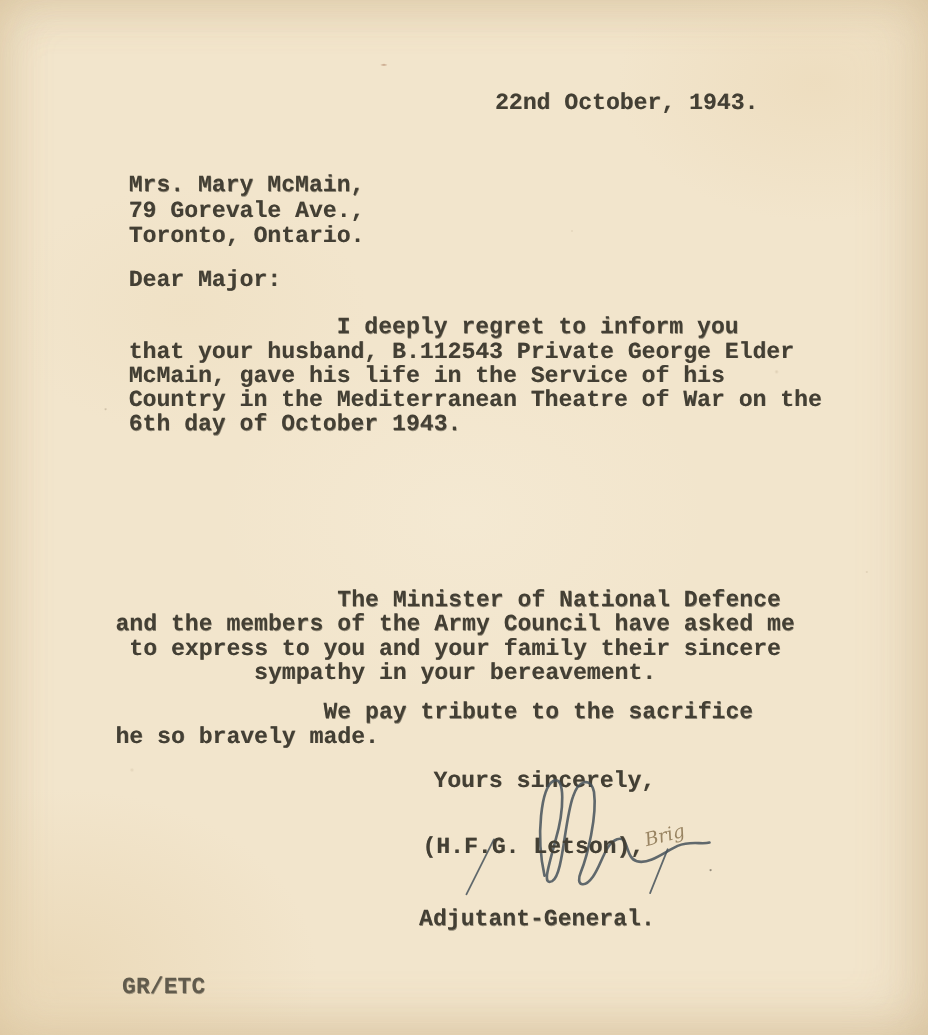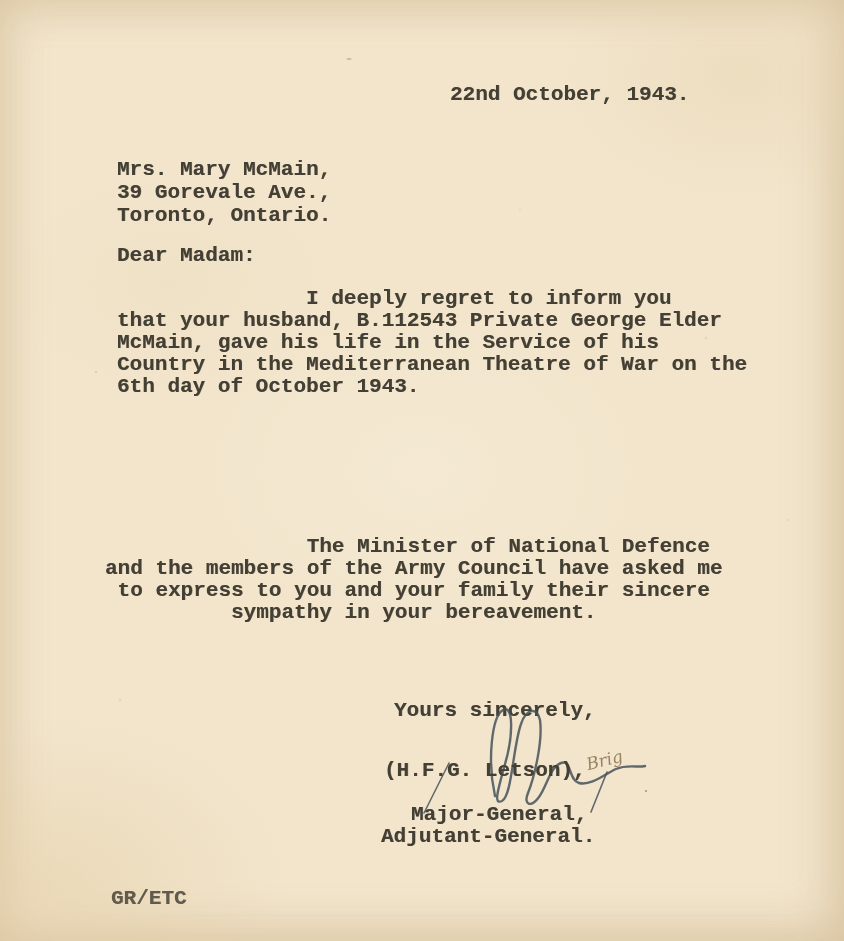--- a/index.html
+++ b/index.html
@@ -81,37 +81,39 @@
 </head>
 <body>
 
 <div class="paper">
 
   <div class="texture"></div>
 
   <div class="typed date">22nd October, 1943.</div>
 
   <div class="typed address">Mrs. Mary McMain,
-39 Gorevale Ave.,
+79 Gorevale Ave.,
 Toronto, Ontario.</div>
 
-  <div class="typed salutation">Dear Madam:</div>
+  <div class="typed salutation">Dear Major:</div>
 
   <div class="typed para-1">               I deeply regret to inform you
 that your husband, B.112543 Private George Elder
 McMain, gave his life in the Service of his
 Country in the Mediterranean Theatre of War on the
 6th day of October 1943.</div>
 
 
   <div class="typed para-3">               The Minister of National Defence
 and the members of the Army Council have asked me
 to express to you and your family their sincere
 sympathy in your bereavement.</div>
 
+  <div class="typed para-4">               We pay tribute to the sacrifice
+he so bravely made.</div>
 
   <div class="typed closing">Yours sincerely,</div>
 
   <svg class="signature-svg" viewBox="0 0 844 941" width="844" height="941" xmlns="http://www.w3.org/2000/svg">
     <g fill="none" stroke="#46525a" stroke-opacity="0.85" stroke-linecap="round">
       <path stroke-width="2.4" d="M495 796
                C487 760 492 716 503 710
                C514 704 513 737 505 764
                C498 790 493 805 502 801
                C512 796 513 746 521 724
@@ -124,19 +126,18 @@
                C628 764 638 768 645 766"></path>
       <path stroke-width="1.6" d="M424 813 L449 763"></path>
       <path stroke-width="1.6" d="M591 812 L607 772"></path>
     </g>
   </svg>
 
   <div class="pen-annotation">Brig</div>
 
   <div class="typed sig-name">(H.F.G. Letson),</div>
 
-  <div class="typed sig-rank">Major-General,</div>
 
   <div class="typed sig-title">Adjutant-General.</div>
 
   <div class="typed initials">GR/ETC</div>
 
 </div>
 
 </body></html>

